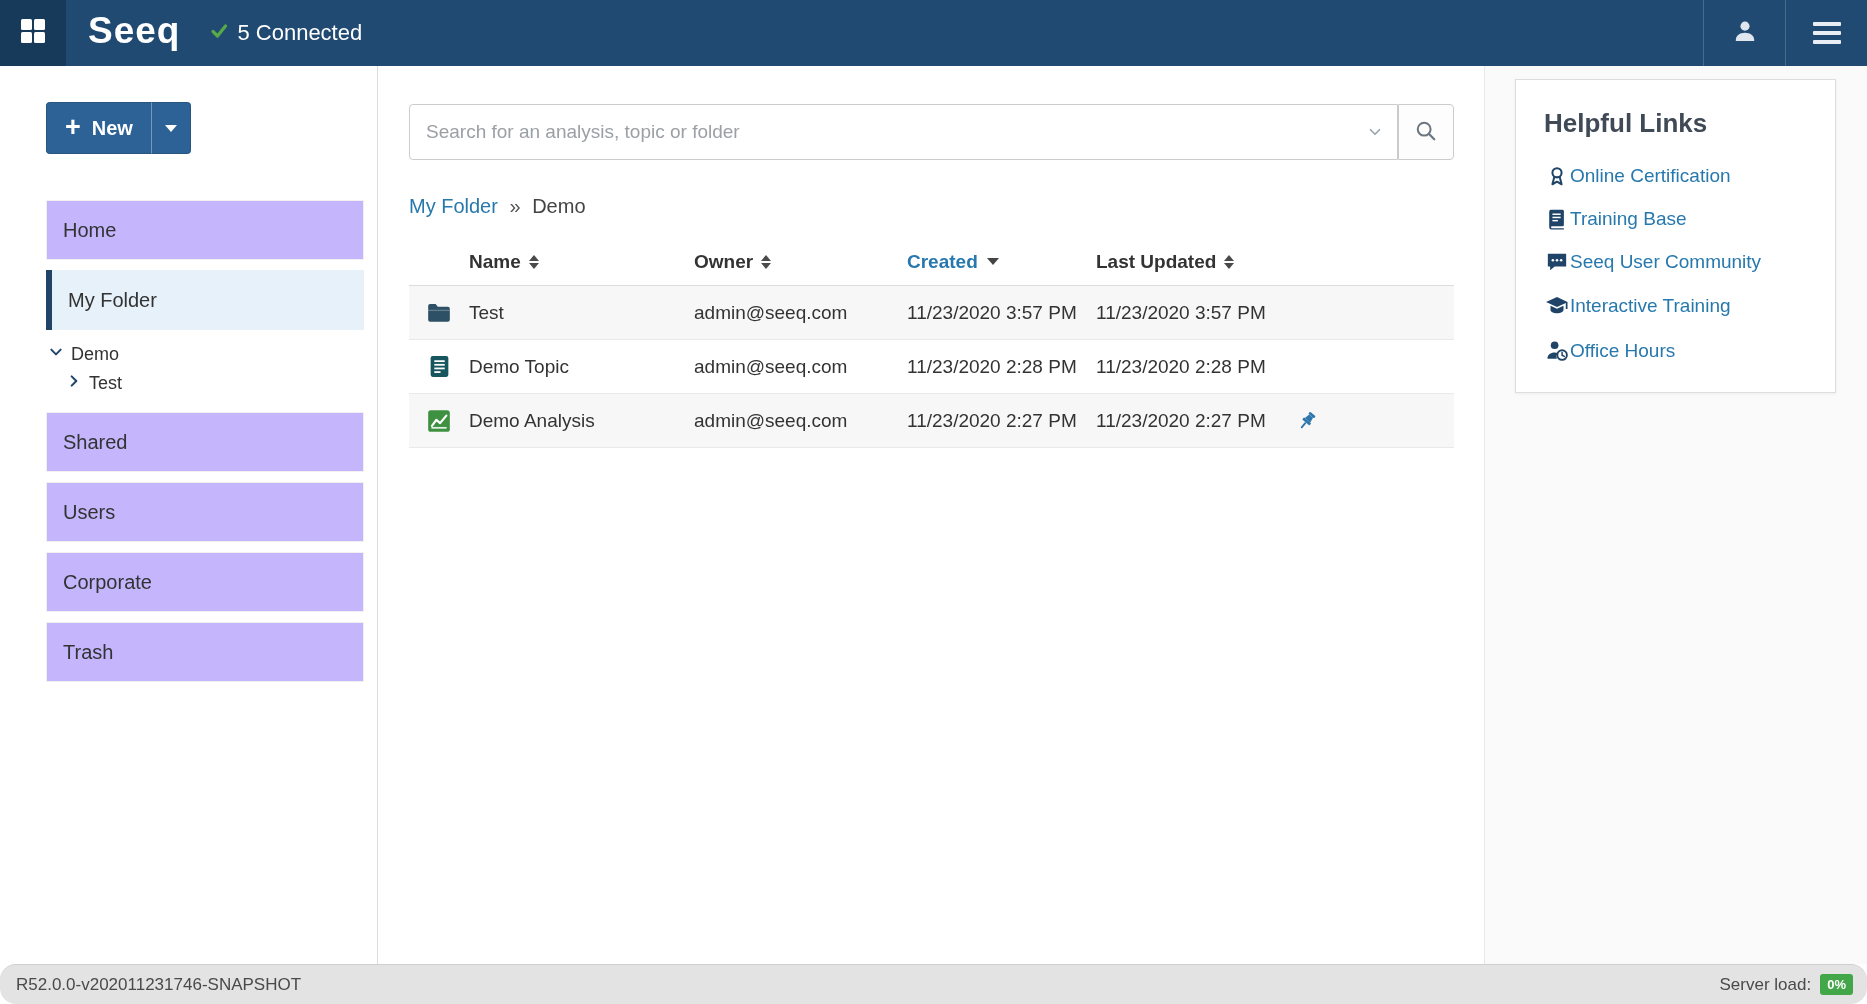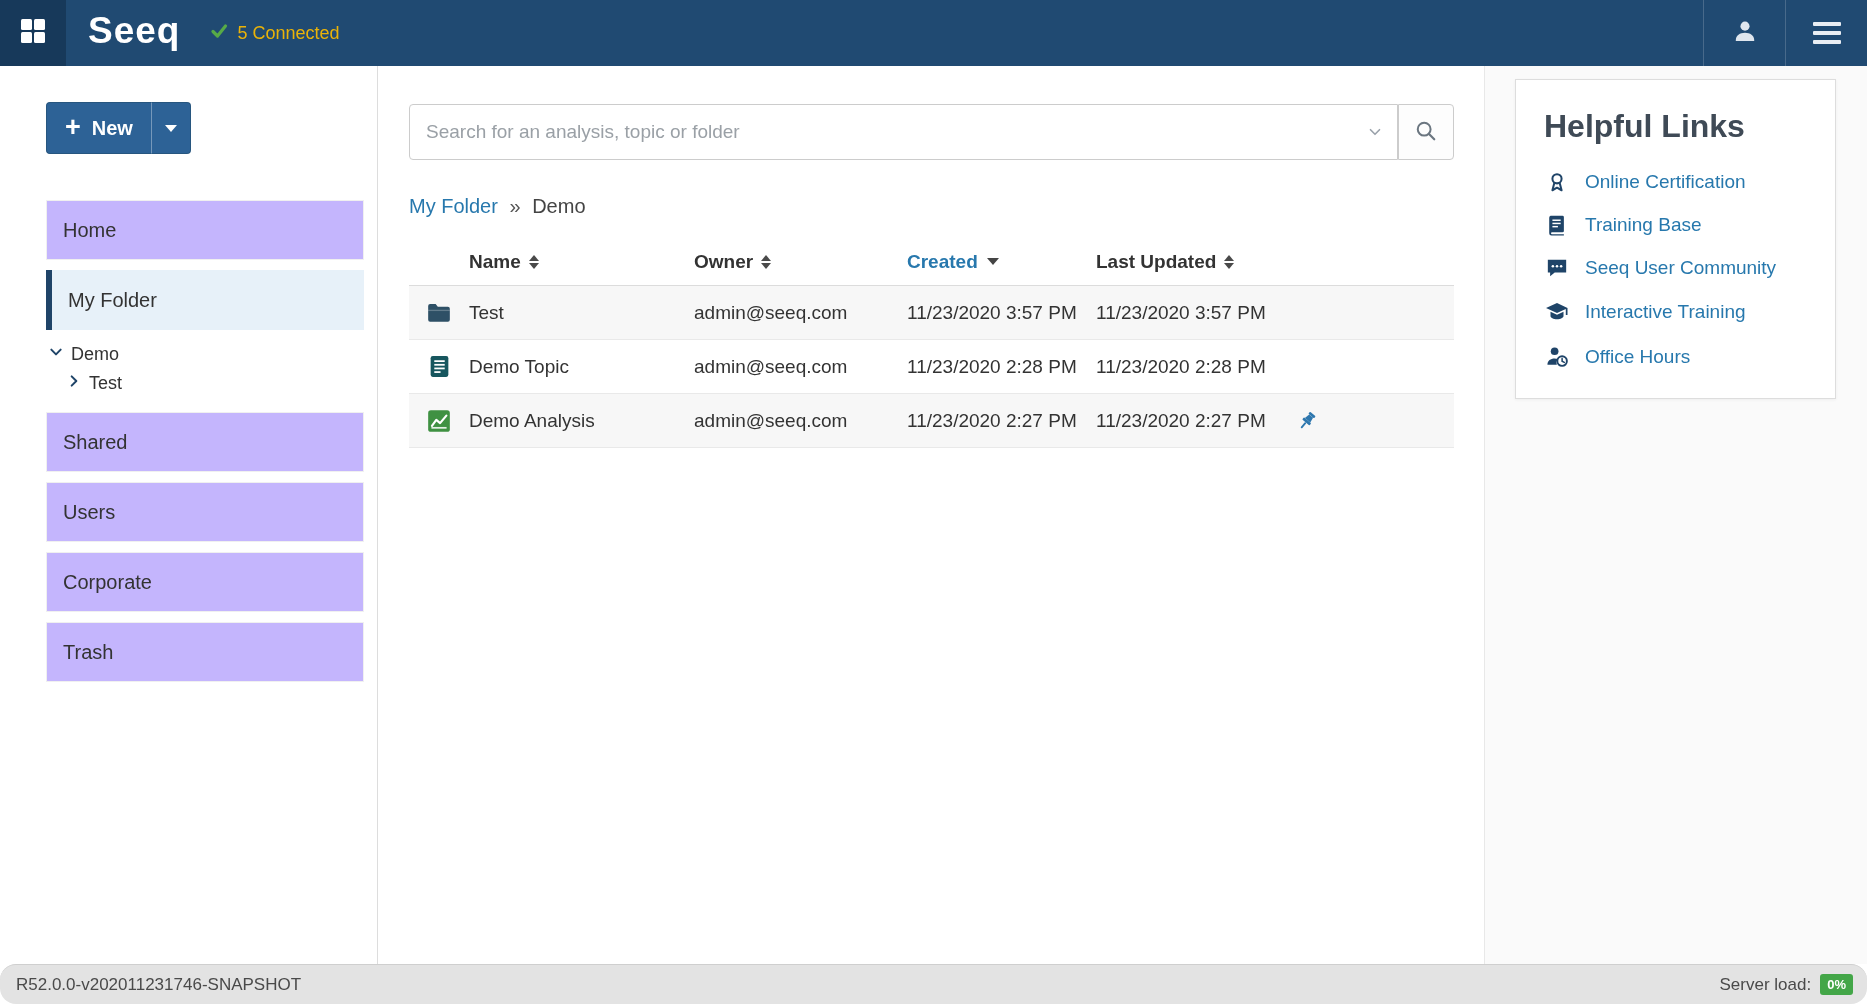--- a/index.html
+++ b/index.html
@@ -8,21 +8,21 @@
     font-family: "Liberation Sans", sans-serif;
     color: #333;
     background: #fff;
   }
   .app { width: 1867px; height: 1004px; display: flex; flex-direction: column; overflow: hidden; }
 
   
   .topbar { height: 66px; background: #204a72; display: flex; align-items: stretch; flex: none; }
   .apps-btn { width: 66px; background: #17395a; display: flex; align-items: center; justify-content: center; cursor: pointer; }
   .logo { color: #fff; font-size: 37px; font-weight: bold; letter-spacing: 1px; display: flex; align-items: center; padding: 0 14px 4px 22px; cursor: pointer; }
-  .connected { display: flex; align-items: center; gap: 9px; color: #eab308; font-size: 18px; margin-left: 16px; }
+  .connected { display: flex; align-items: center; gap: 9px; color: #ffffff; font-size: 22px; margin-left: 16px; }
   .topbar-spacer { flex: 1; }
   .topbar-btn { width: 82px; border-left: 1px solid rgba(255,255,255,0.18); display: flex; align-items: center; justify-content: center; cursor: pointer; }
   .hamburger { display: flex; flex-direction: column; gap: 5px; }
   .hamburger i { display: block; width: 28px; height: 4px; background: #e9eef4; border-radius: 1px; }
 
   
   .content { flex: 1; display: flex; min-height: 0; }
 
   
   .sidebar { width: 378px; flex: none; background: #fff; border-right: 1px solid #ddd; padding-top: 36px; }
@@ -67,22 +67,22 @@
   .caret-down { width: 0; height: 0; border-left: 6px solid transparent; border-right: 6px solid transparent; border-top: 7px solid #444; margin-left: 9px; }
 
   .trow { height: 54px; border-bottom: 1px solid #e9e9e9; font-size: 19px; color: #333; cursor: pointer; }
   .trow.striped { background: #f7f7f7; }
   .cell-icon { display: flex; justify-content: center; }
   .cell-pin { display: flex; align-items: center; }
 
   
   .right-rail { width: 383px; flex: none; background: #fafafa; border-left: 1px solid #e8e8e8; padding: 13px 0 0 30px; }
   .card { width: 321px; background: #fff; border: 1px solid #ddd; box-shadow: 0 1px 3px rgba(0,0,0,0.05); padding: 28px 22px 30px 28px; }
-  .card h2 { font-size: 32px; font-weight: 600; color: #3f4a56; margin-bottom: 26px; font-family: "Liberation Sans", sans-serif; }
-  .link-row { display: flex; align-items: center; gap: 15px; margin-bottom: 21px; cursor: pointer; }
+  .card h2 { font-size: 26px; font-weight: 600; color: #3f4a56; margin-bottom: 26px; font-family: "Liberation Sans", sans-serif; }
+  .link-row { display: flex; align-items: center; margin-bottom: 21px; cursor: pointer; }
   .link-row:last-child { margin-bottom: 0; }
   .link-icon { width: 26px; display: flex; justify-content: center; flex: none; }
   .link-label { color: #2778ad; font-size: 19px; }
 
   
   .statusbar { height: 40px; flex: none; background: #e3e3e3; border-top: 1px solid #cfcfcf; display: flex; align-items: center; padding: 0 14px 0 16px; font-size: 17px; color: #4a4a4a; border-radius: 16px; }
   .statusbar .spacer { flex: 1; }
   .load-badge { background: #43a648; color: #fff; font-size: 13px; font-weight: bold; padding: 3px 7px; border-radius: 3px; margin-left: 9px; }
 </style>
 </head>

